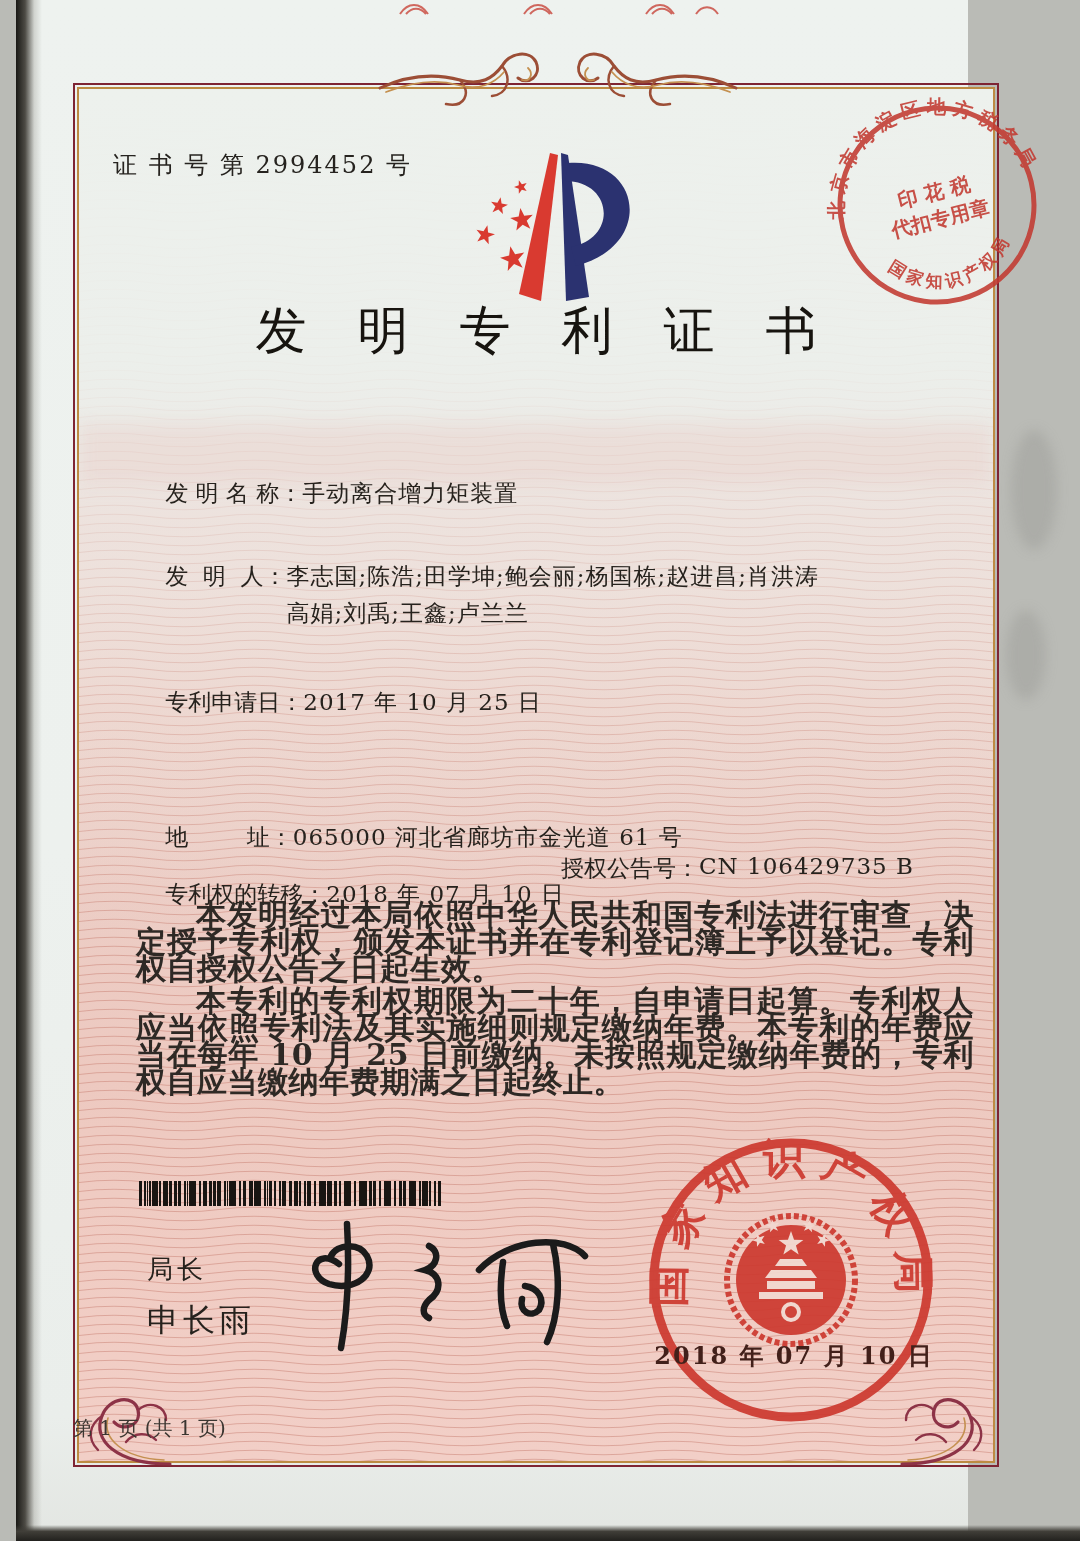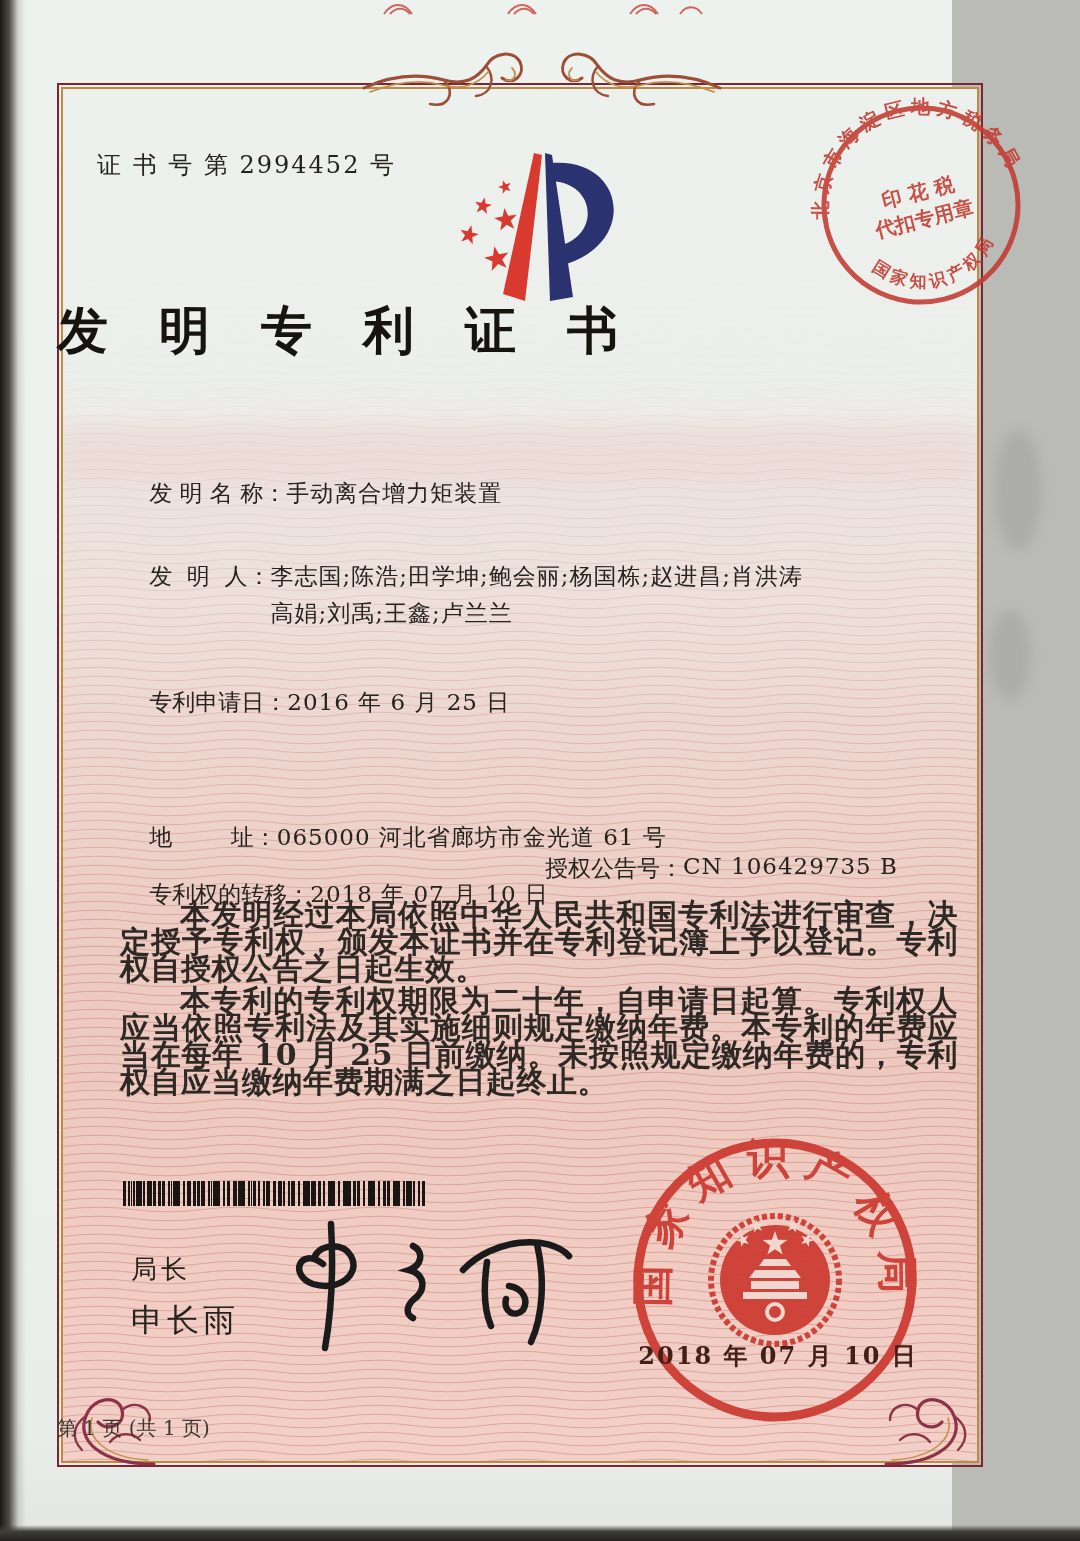--- a/index.html
+++ b/index.html
@@ -4,21 +4,21 @@
 <style>
   * { margin:0; padding:0; box-sizing:border-box; }
   html,body { width:1080px; height:1541px; }
   body {
     font-family:"DejaVu Serif","Liberation Serif",serif;
     background:#babbb6;
     position:relative; overflow:hidden;
   }
   .abs { position:absolute; }
   .photo {
-    position:absolute; left:0; top:0; width:952px; height:1541px;
+    position:absolute; left:16px; top:0; width:952px; height:1541px;
     background:linear-gradient(180deg,#eef2ef 0%,#edf1ee 55%,#eaeeeb 92%,#e3e6e2 100%);
   }
   .edge-left {
     position:absolute; left:0; top:0; width:26px; height:1541px;
     background:linear-gradient(90deg,#191815 0%,#4d4b45 35%,rgba(120,118,110,.25) 70%,rgba(0,0,0,0) 100%);
   }
   .edge-bottom {
     position:absolute; left:0; bottom:0; width:1080px; height:16px;
     background:linear-gradient(0deg,#22211e 0%,#403e38 60%,rgba(64,62,56,0) 100%);
   }
@@ -42,22 +42,22 @@
       rgba(236,231,227,.7) 30%, rgba(238,220,213,.35) 45%,
       rgba(238,220,213,0) 62%);
   }
   .crease-band {
     position:absolute; left:0; top:335px; width:100%; height:60px;
     background:rgba(231,183,173,.22); filter:blur(9px);
   }
   
   .cert-no { left:97px; top:149px; font-size:24px; color:#26231f; letter-spacing:2px; white-space:pre-wrap; }
   .title {
-    left:57px; top:297px; width:926px; text-align:left;
-    font-size:51px; font-weight:700; color:#17140f; white-space:pre-wrap;
+    left:57px; top:297px; width:926px; text-align:center;
+    font-size:51px; font-weight:400; color:#17140f; white-space:pre-wrap;
   }
   .frow { left:120px; font-size:23px; color:#26221d; white-space:pre-wrap; }
   .frow .flabel { white-space:pre-wrap; }
   .frow .fvalue { white-space:pre-wrap; letter-spacing:1px; }
   .two-line { line-height:37px; }
   .fvalue { display:inline-block; vertical-align:top; }
   .flabel { display:inline-block; vertical-align:top; }
   .grant2 { position:absolute; left:425px; top:0; white-space:pre-wrap; }
   .body-text {
     left:120px; top:901px; width:838px; font-size:30px; line-height:27px;
@@ -184,21 +184,21 @@
     <span class="flabel">发 明 名 称：</span><span class="fvalue">手动离合增力矩装置</span>
   </div>
 
   <div class="abs frow two-line" style="top:521px">
     <span class="flabel">发  明  人：</span><span class="fvalue">李志国;陈浩;田学坤;鲍会丽;杨国栋;赵进昌;肖洪涛
 高娟;刘禹;王鑫;卢兰兰</span>
   </div>
 
 
   <div class="abs frow" style="top:661px">
-    <span class="flabel">专利申请日：</span><span class="fvalue">2016 年 6 月 25 日</span>
+    <span class="flabel">专利申请日：</span><span class="fvalue">2017 年 10 月 25 日</span>
   </div>
 
 
   <div class="abs frow" style="top:796px">
     <span class="flabel">地        址：</span><span class="fvalue">065000 河北省廊坊市金光道 61 号</span>
   </div>
 
   <div class="abs frow" style="top:853px; width:860px">
     <span><span class="flabel">专利权的转移：</span><span class="fvalue">2018 年 07 月 10 日</span></span>
     <span class="grant2"><span class="flabel">授权公告号：</span><span class="fvalue">CN 106429735 B</span></span>

